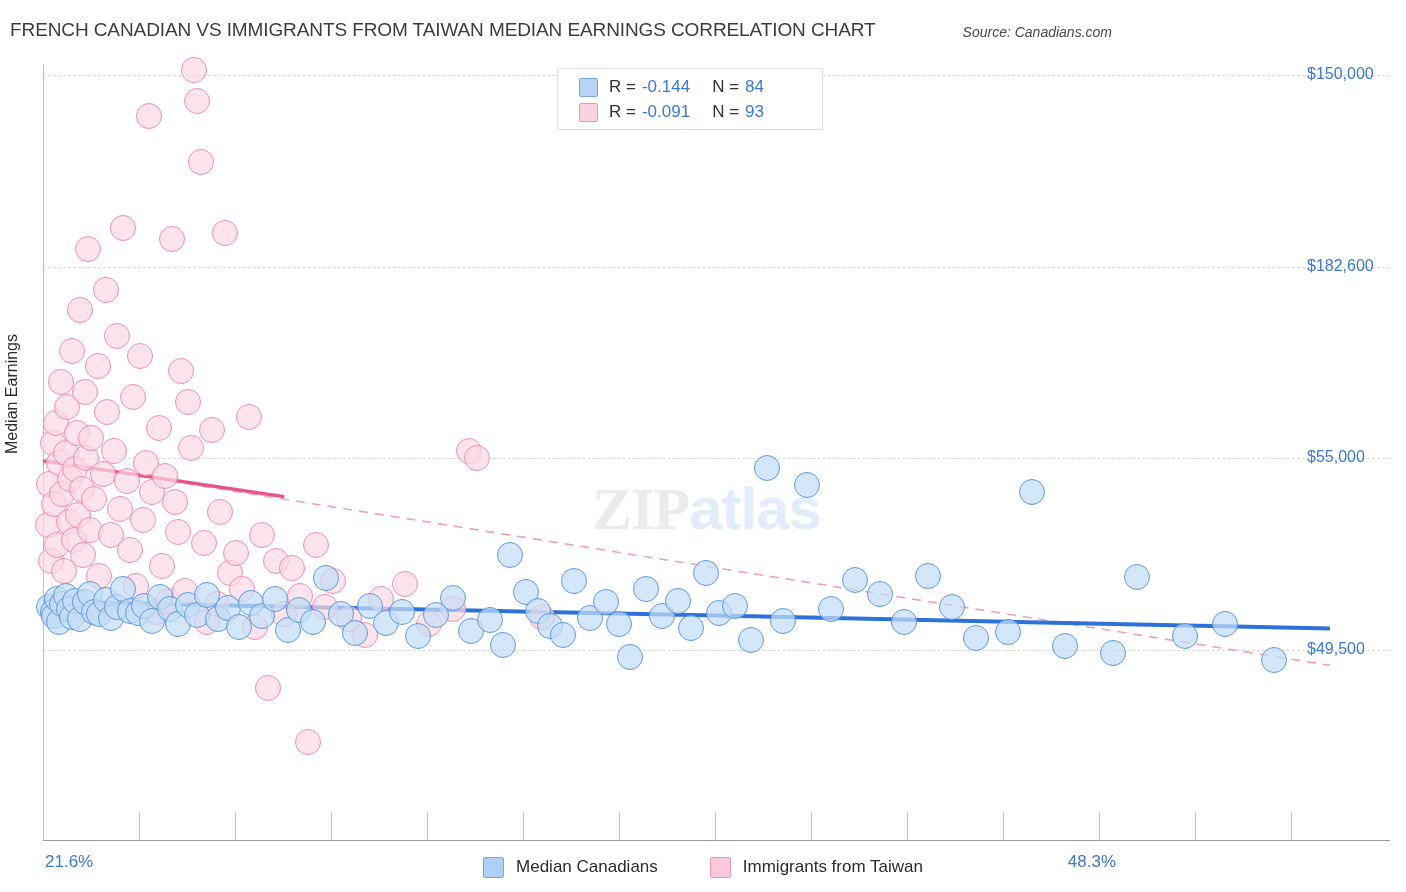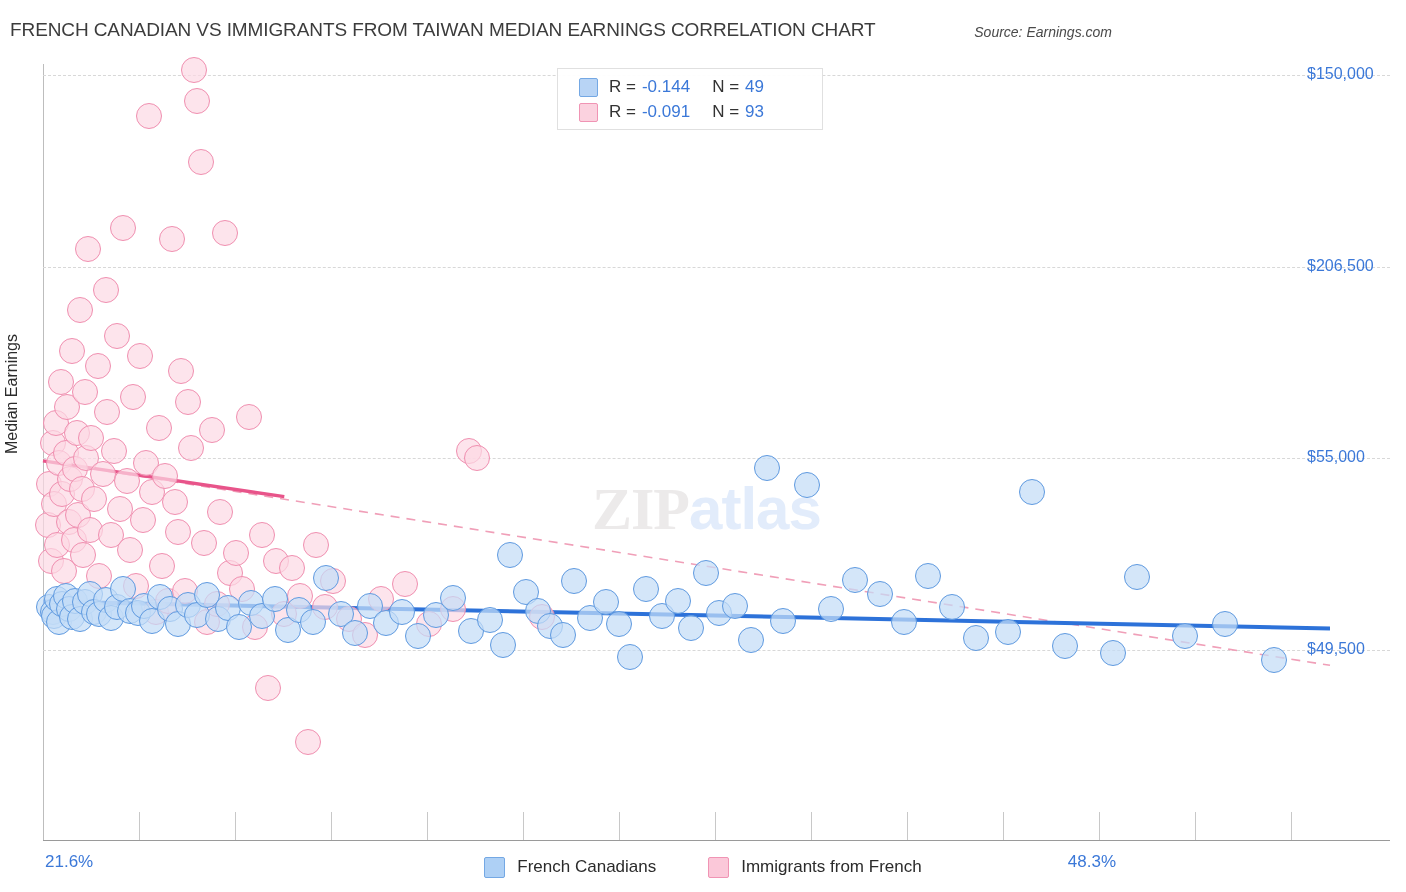--- a/index.html
+++ b/index.html
@@ -132,21 +132,21 @@
   }
 
   svg.trend { position: absolute; left: 0; top: 0; overflow: visible; }
 </style>
 </head>
 <body>
 
 <div id="root">
 
   <div id="chart-title">FRENCH CANADIAN VS IMMIGRANTS FROM TAIWAN MEDIAN EARNINGS CORRELATION CHART</div>
-  <div id="source-label">Source: Earnings.com</div>
+  <div id="source-label">Source: Canadians.com</div>
 
   <div id="axis-y-line"></div>
   <div id="axis-x-line"></div>
 
   <div id="y-axis-title">Median Earnings</div>
 
   <div id="plot">
     <div id="gridlines">
         <div class="gridline" style="top: 5px;"></div>
         <div class="gridline" style="top: 196.667px;"></div>
@@ -341,21 +341,21 @@
         <div class="dot dot-blue" style="left: 1056.82px; top: 569.556px; width: 26px; height: 26px;"></div>
         <div class="dot dot-blue" style="left: 1080.95px; top: 493.911px; width: 26px; height: 26px;"></div>
         <div class="dot dot-blue" style="left: 1129.21px; top: 553.2px; width: 26px; height: 26px;"></div>
         <div class="dot dot-blue" style="left: 1169.43px; top: 541.444px; width: 26px; height: 26px;"></div>
         <div class="dot dot-blue" style="left: 1217.69px; top: 577.222px; width: 26px; height: 26px;"></div>
       </div>
   </div>
 
   <div id="ylabels">
       <div class="ylabel-txt" style="left: 1307px; top: 65px;">$150,000</div>
-      <div class="ylabel-txt" style="left: 1307px; top: 256.667px;">$206,500</div>
+      <div class="ylabel-txt" style="left: 1307px; top: 256.667px;">$182,600</div>
       <div class="ylabel-txt" style="left: 1307px; top: 448.333px;">$55,000</div>
       <div class="ylabel-txt" style="left: 1307px; top: 640px;">$49,500</div>
     </div>
   <div id="xticks">
       <div class="xtick" style="left: 139px;"></div>
       <div class="xtick" style="left: 235px;"></div>
       <div class="xtick" style="left: 331px;"></div>
       <div class="xtick" style="left: 427px;"></div>
       <div class="xtick" style="left: 523px;"></div>
       <div class="xtick" style="left: 619px;"></div>
@@ -367,38 +367,38 @@
       <div class="xtick" style="left: 1195px;"></div>
       <div class="xtick" style="left: 1291px;"></div>
     </div>
 
   <div id="legend-stats">
     <div class="stat-row" id="stat-row-0">
       <span class="stat-swatch sw-blue"></span>
       <span class="stat-lbl">R =</span>
       <span class="stat-val">-0.144</span>
       <span class="stat-n">N =</span>
-      <span class="stat-nval">49</span>
+      <span class="stat-nval">84</span>
     </div>
     <div class="stat-row" id="stat-row-1">
       <span class="stat-swatch sw-pink"></span>
       <span class="stat-lbl">R =</span>
       <span class="stat-val">-0.091</span>
       <span class="stat-n">N =</span>
       <span class="stat-nval">93</span>
     </div>
   </div>
 
   <div id="x-min-label">21.6%</div>
   <div id="x-max-label">48.3%</div>
 
   <div id="bottom-legend">
     <div class="blegend-item">
       <span class="blegend-sw" id="bl-sw-0" style="background: rgb(174, 208, 245); border: 1px solid rgb(116, 168, 228);"></span>
-      <span class="blegend-txt">French Canadians</span>
+      <span class="blegend-txt">Median Canadians</span>
     </div>
     <div class="blegend-item">
       <span class="blegend-sw" id="bl-sw-1" style="background: rgb(251, 200, 217); border: 1px solid rgb(240, 148, 180);"></span>
-      <span class="blegend-txt">Immigrants from French</span>
+      <span class="blegend-txt">Immigrants from Taiwan</span>
     </div>
   </div>
 
 </div>
 
 </body></html>

